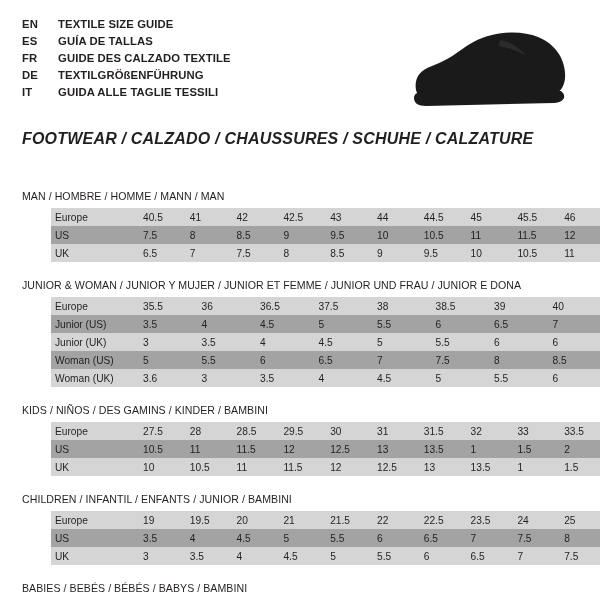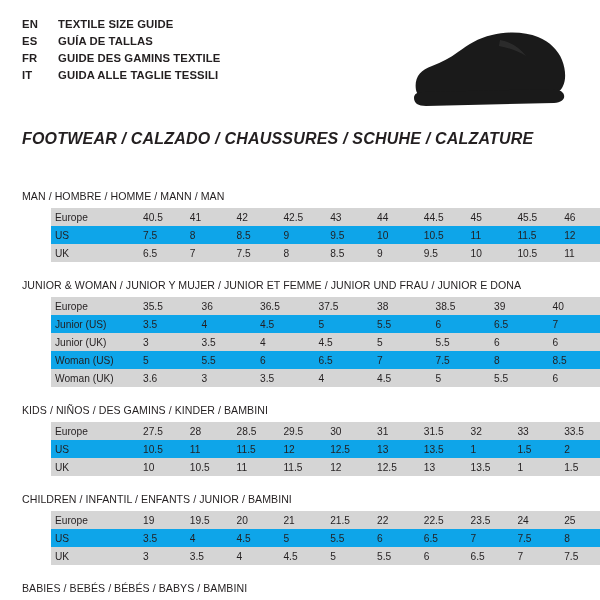--- a/index.html
+++ b/index.html
@@ -89,21 +89,21 @@
     height: 18px;
     padding: 0 0 0 4px;
     color: #231f20;
     vertical-align: middle;
     white-space: nowrap;
   }
   tr.shaded td {
     background: #d5d5d5;
   }
   tr.plain td {
-    background: #0ea5e9;
+    background: #a3a3a3;
   }
   td.rowlabel {
     width: 84px;
     padding-left: 4px;
   }
   table.narrow td.rowlabel {
     width: 66px;
   }
 
   
@@ -123,21 +123,25 @@
       <div class="lang-row">
         <span class="lang-code">EN</span>
         <span class="lang-text">TEXTILE SIZE GUIDE</span>
       </div>
       <div class="lang-row">
         <span class="lang-code">ES</span>
         <span class="lang-text">GUÍA DE TALLAS</span>
       </div>
       <div class="lang-row">
         <span class="lang-code">FR</span>
-        <span class="lang-text">GUIDE DES GAMINS TEXTILE</span>
+        <span class="lang-text">GUIDE DES CALZADO TEXTILE</span>
+      </div>
+      <div class="lang-row">
+        <span class="lang-code">DE</span>
+        <span class="lang-text">TEXTILGRÖßENFÜHRUNG</span>
       </div>
       <div class="lang-row">
         <span class="lang-code">IT</span>
         <span class="lang-text">GUIDA ALLE TAGLIE TESSILI</span>
       </div>
     </div>
 
     <div class="shoe-wrap">
       <svg viewBox="0 0 190 86" width="190" height="86" aria-hidden="true">
         <path fill="#1a1a1a" d="M36,62 C34,50 40,42 52,38 C62,34 70,30 78,24 C88,17 98,10 112,7

